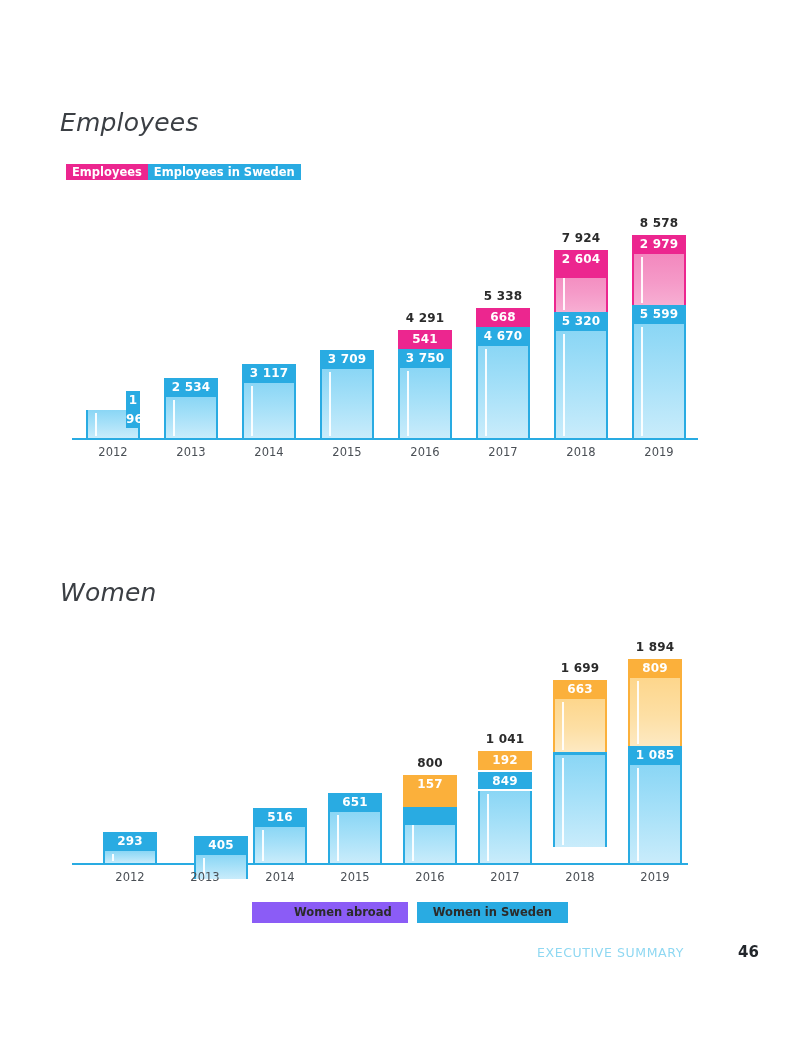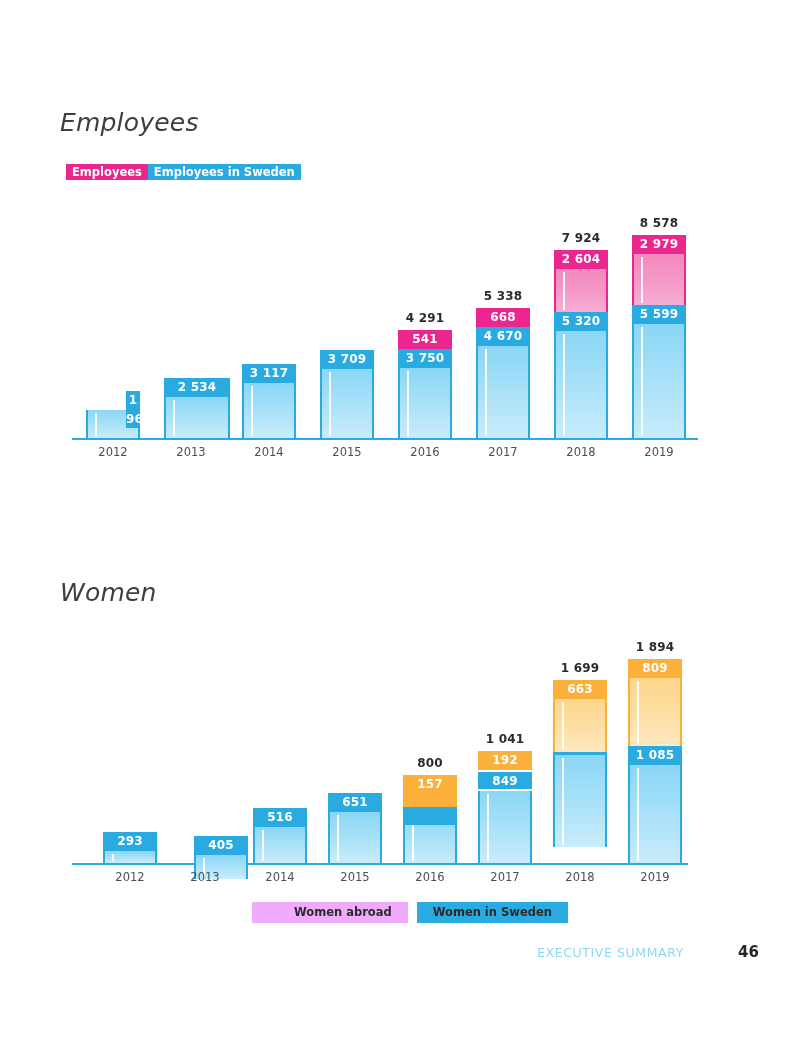--- a/index.html
+++ b/index.html
@@ -105,21 +105,21 @@
       <div class="axis-line" style="left: 72px; top: 438px; width: 626px;"></div>
       <div class="bar" style="left: 86px; width: 54px; top: 391.382px; height: 46.6179px;">
         <div class="seg blue" style="bottom: 0px; height: 46.6179px;">
           <div class="body" style="top: 19px;">
             <div class="shine"></div>
           </div>
           <div class="cap" style="height: 37px; line-height: 19px; margin-left: 40px;">1 967</div>
         </div>
       </div>
       <div class="xlabel" style="left: 73px; width: 80px; top: 445px;">2012</div>
-      <div class="bar" style="left: 164px; width: 66px; top: 377.944px; height: 60.0558px;">
+      <div class="bar" style="left: 164px; width: 54px; top: 377.944px; height: 60.0558px;">
         <div class="seg blue" style="bottom: 0px; height: 60.0558px;">
           <div class="body" style="top: 19px;">
             <div class="shine"></div>
           </div>
           <div class="cap" style="height: 19px; line-height: 19px;">2 534</div>
         </div>
       </div>
       <div class="xlabel" style="left: 151px; width: 80px; top: 445px;">2013</div>
       <div class="bar" style="left: 242px; width: 54px; top: 364.127px; height: 73.8729px;">
         <div class="seg blue" style="bottom: 0px; height: 73.8729px;">
@@ -169,21 +169,21 @@
         <div class="seg blue" style="bottom: 0px; height: 126.084px;">
           <div class="body" style="top: 19px;">
             <div class="shine"></div>
           </div>
           <div class="cap" style="height: 19px; line-height: 19px;">5 320</div>
         </div>
         <div class="seg pink" style="bottom: 126.084px; height: 61.7148px;">
           <div class="body" style="top: 19px;">
             <div class="shine"></div>
           </div>
-          <div class="cap" style="height: 19px; line-height: 19px;">2 604</div>
+          <div class="cap" style="height: 28px; line-height: 19px;">2 604</div>
         </div>
       </div>
       <div class="total" style="left: 543px; width: 76px; top: 231.201px;">7 924</div>
       <div class="xlabel" style="left: 541px; width: 80px; top: 445px;">2018</div>
       <div class="bar" style="left: 632px; width: 54px; top: 234.701px; height: 203.299px;">
         <div class="seg blue" style="bottom: 0px; height: 132.696px;">
           <div class="body" style="top: 19px;">
             <div class="shine"></div>
           </div>
           <div class="cap" style="height: 19px; line-height: 19px;">5 599</div>
@@ -293,20 +293,20 @@
             <div class="shine"></div>
           </div>
           <div class="cap" style="height: 19px; line-height: 19px;">809</div>
         </div>
       </div>
       <div class="total" style="left: 617px; width: 76px; top: 80.395px;">1 894</div>
       <div class="xlabel" style="left: 615px; width: 80px; top: 310px;">2019</div>
     </div>
 
   <div class="legend-bottom" id="legend-bottom" style="left:252px;top:902px;">
-      <div class="chip" style="background: #f0abfc; padding-left: 42px;">Women abroad</div>
+      <div class="chip" style="background: #8b5cf6; padding-left: 42px;">Women abroad</div>
       <div class="chip" style="background: rgb(41, 171, 226);">Women in Sweden</div>
     </div>
 
   <div class="footer-label" style="left:537px;top:945px;">EXECUTIVE SUMMARY</div>
   <div class="footer-page" style="left:738px;top:943px;">46</div>
 
 </div>
 
 </body></html>

